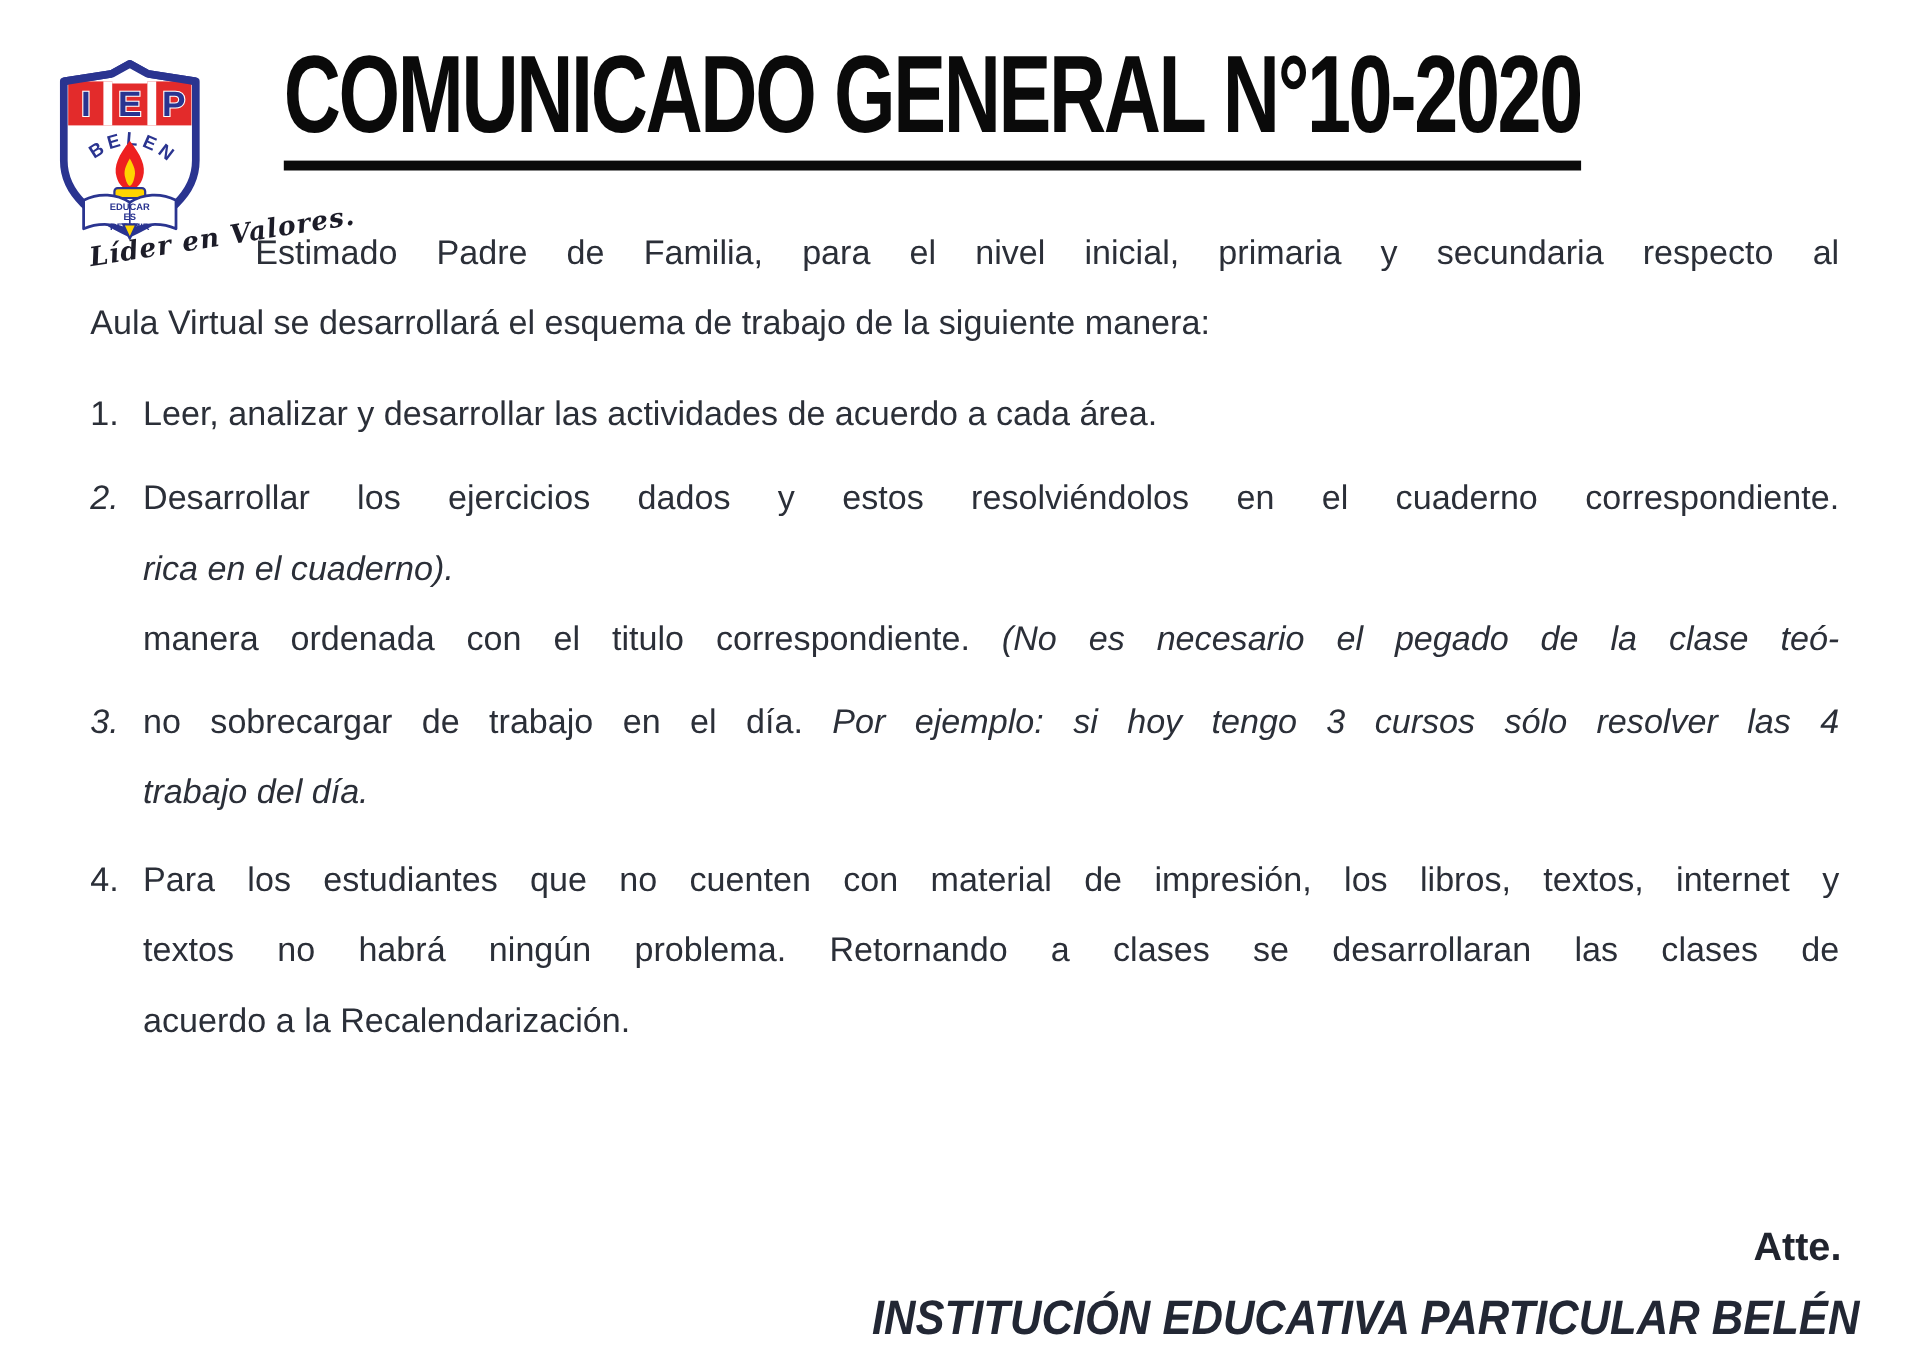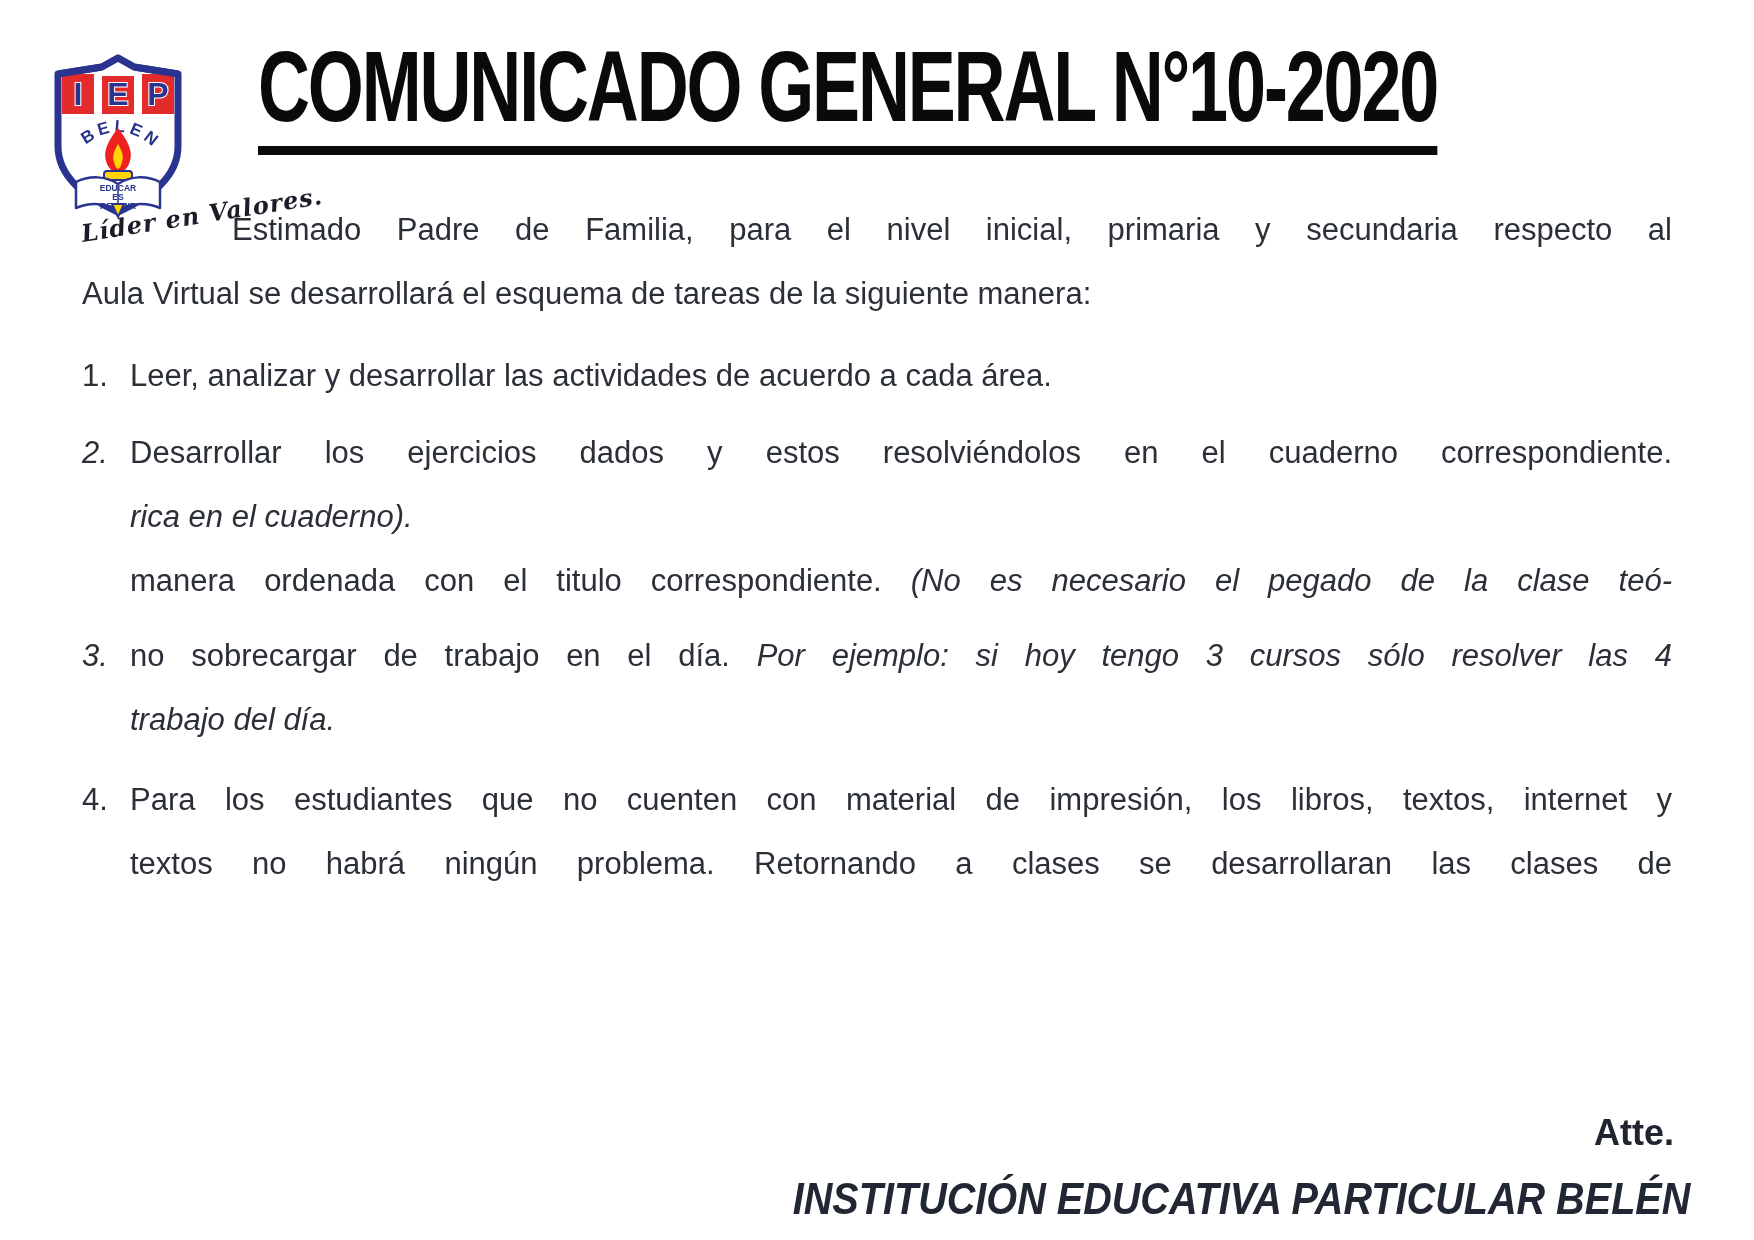--- a/index.html
+++ b/index.html
@@ -101,21 +101,21 @@
   </div>
 
   <div class="title-wrap">
     <span class="title-text">COMUNICADO GENERAL N°10-2020</span>
   </div>
 
   <div class="content">
 
     <div class="intro">
       <div class="line jst ind">Estimado Padre de Familia, para el nivel inicial, primaria y secundaria respecto al</div>
-      <div class="line">Aula Virtual se desarrollará el esquema de tareas de la siguiente manera:</div>
+      <div class="line">Aula Virtual se desarrollará el esquema de trabajo de la siguiente manera:</div>
     </div>
 
     <div class="item m-item1">
       <span class="marker">1.</span>
       <div class="line">
         <span>Leer, analizar y desarrollar las actividades de acuerdo a cada área.</span>
       </div>
     </div>
 
     <div class="item m-item2">
@@ -142,20 +142,23 @@
     </div>
 
     <div class="item m-item4">
       <span class="marker">4.</span>
       <div class="line jst">
         <span>Para los estudiantes que no cuenten con material de impresión, los libros, textos, internet y</span>
       </div>
       <div class="line jst">
         <span>textos  no habrá ningún problema. Retornando a clases se  desarrollaran las clases de</span>
       </div>
+      <div class="line">
+        <span>acuerdo a la Recalendarización.</span>
+      </div>
     </div>
 
   </div>
 
   <div class="atte">Atte.</div>
   <div class="institution">INSTITUCIÓN EDUCATIVA PARTICULAR BELÉN</div>
 
 </div>
 
 </body></html>

